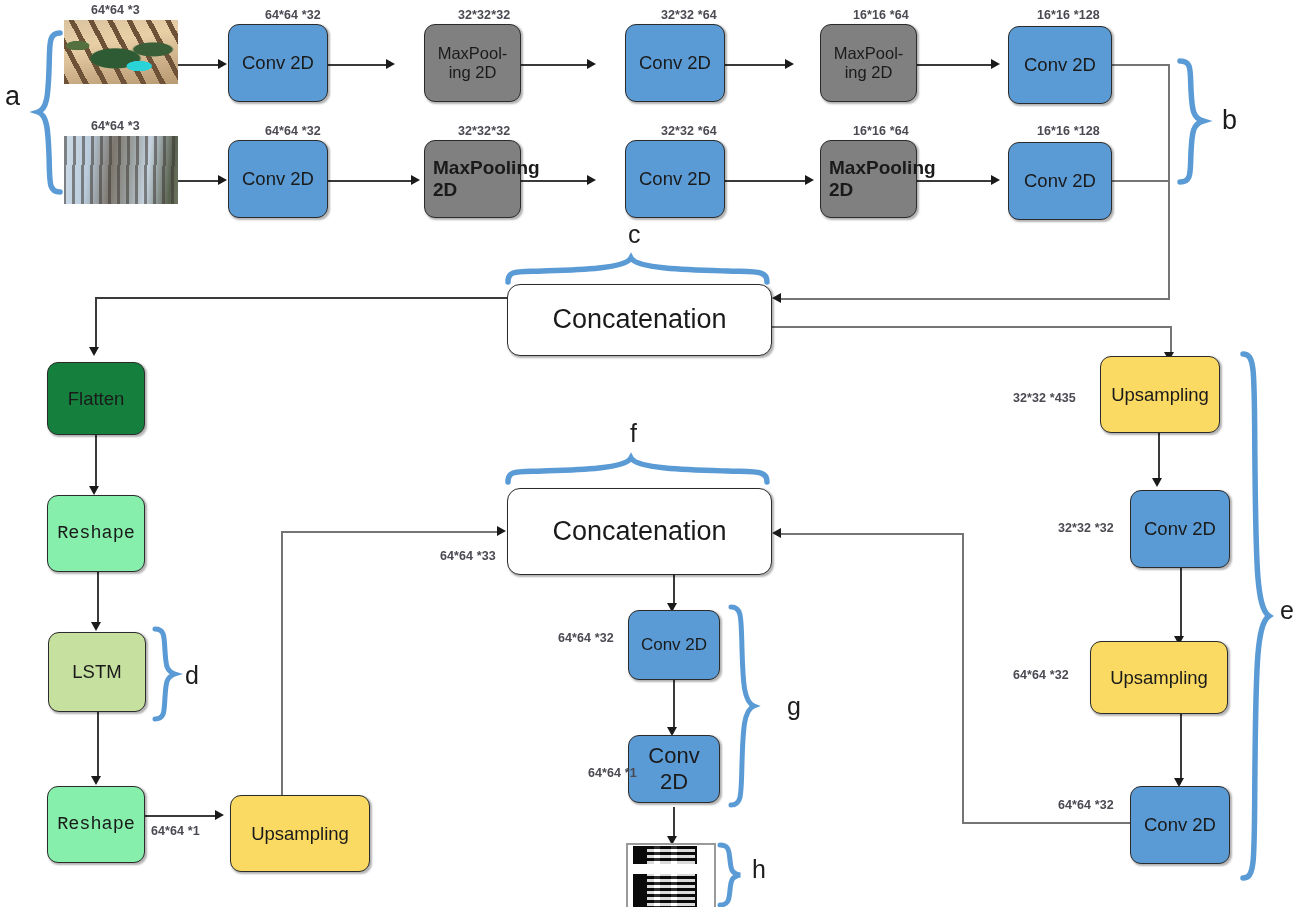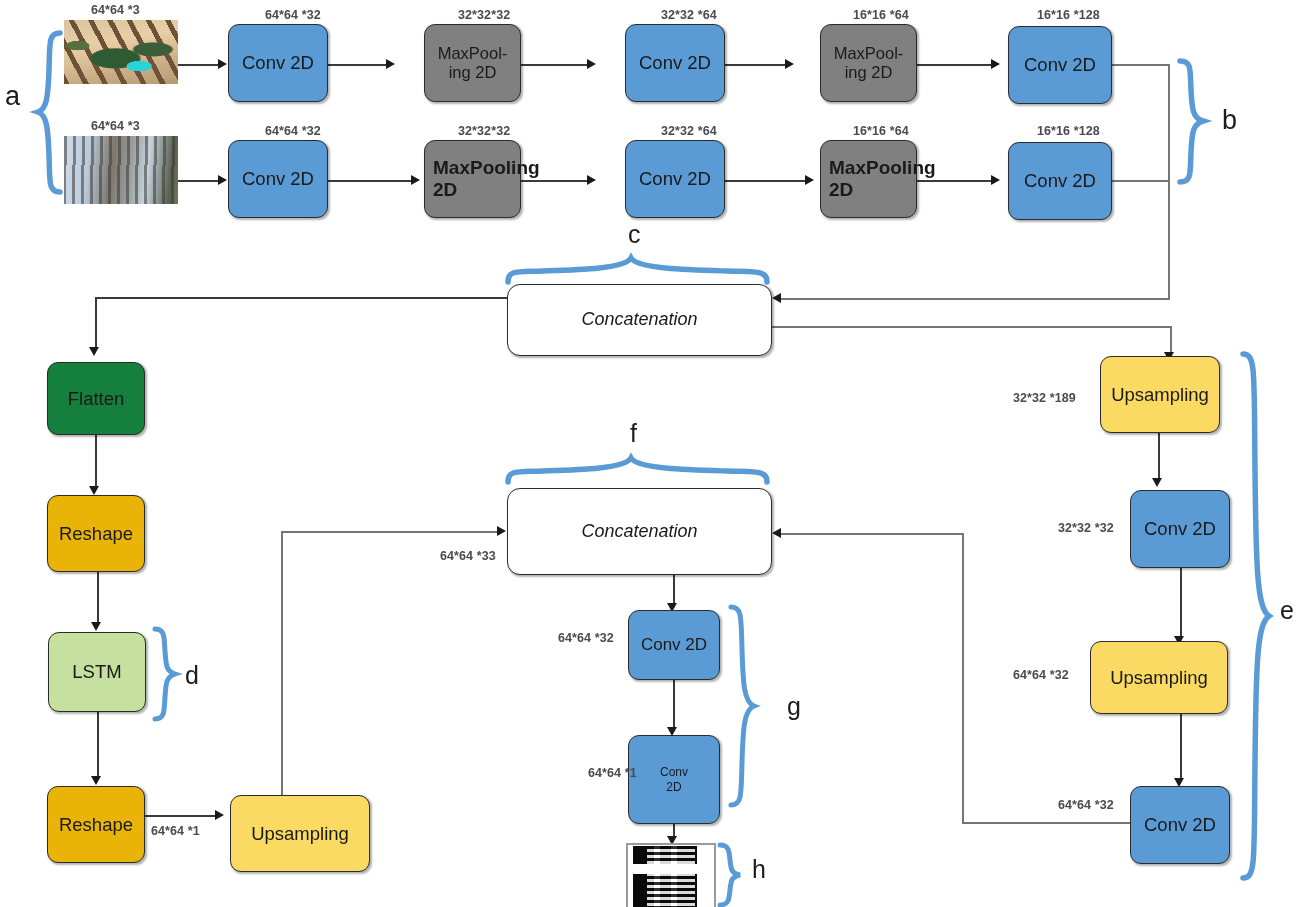--- a/index.html
+++ b/index.html
@@ -30,28 +30,28 @@
     color: #1a1a1a;
     line-height: 1.18;
     box-shadow: 1.5px 1.5px 2px rgba(0,0,0,0.30);
     z-index: 5;
     padding: 2px;
   }
   .blk.conv   { background: #5b9bd5; }
   .blk.pool   { background: #808080; }
   .blk.concat { background: #ffffff; border-radius: 13px; }
   .blk.flat   { background: #15803d; }
-  .blk.resh   { background: #eab308; }
+  .blk.resh   { background: #86efac; font-family: Liberation Mono, monospace; }
   .blk.lstm   { background: #c6e0a0; }
   .blk.upsamp { background: #fada62; }
 
   .fs18 { font-size: 18.5px; }
   .fs16 { font-size: 16.5px; }
   .fs13 { font-size: 19px; font-weight: bold; }
-  .fs21 { font-size: 18px; font-style: italic; }
+  .fs21 { font-size: 27px; }
 
   
   .thumb {
     position: absolute;
     border: 0;
     z-index: 5;
     background-size: cover;
   }
   .thumb-a {
     background:
@@ -304,21 +304,21 @@
   <div class="ln v" style="left:673px; top:575px; height:30px;"></div>
   <div class="arrow down" style="left:667px; top:603px;"></div>
 
   <div class="dim" style="left:558px; top:631px;">64*64 *32</div>
   <div class="blk conv fs17" style="left:628px; top:610px; width:92px; height:70px; font-size:17px;">Conv 2D</div>
 
   <div class="ln v" style="left:673px; top:680px; height:49px;"></div>
   <div class="arrow down" style="left:667px; top:727px;"></div>
 
   <div class="dim" style="left:588px; top:766px;">64*64 *1</div>
-  <div class="blk conv fs17" style="left:628px; top:735px; width:92px; height:89px; font-size:12px;">
+  <div class="blk conv fs17" style="left:628px; top:735px; width:92px; height:68px; font-size:22px;">
     <span style="white-space:pre-line;">Conv
 2D</span>
   </div>
 
   <div class="brace" style="left:727px; top:604px; width:30px; height:208px;">
     <svg width="30" height="208" viewBox="0 0 30 208">
       <path d="M4 3 C15 3 14 13 15 45 C16 80 17 98 27 102 C17 106 16 124 15 159 C14 191 15 201 4 201" fill="none" stroke="#5b9bd5" stroke-width="5" stroke-linecap="round"></path>
     </svg>
   </div>
   <div class="glabel" style="left:787px; top:694px; font-size:25px;">g</div>
@@ -327,21 +327,21 @@
   <div class="arrow down" style="left:667px; top:836px;"></div>
   <div class="thumb thumb-out" style="left:626px; top:843px; width:86px; height:64px;"></div>
 
   <div class="brace" style="left:717px; top:843px; width:26px; height:64px;">
     <svg width="26" height="64" viewBox="0 0 26 64">
       <path d="M3 2 C12 2 12 8 13 17 C14 26 14 30 23 32 C14 34 14 38 13 47 C12 56 12 62 3 62" fill="none" stroke="#5b9bd5" stroke-width="5" stroke-linecap="round"></path>
     </svg>
   </div>
   <div class="glabel" style="left:752px; top:857px; font-size:25px;">h</div>
 
-  <div class="dim" style="left:1013px; top:391px;">32*32 *189</div>
+  <div class="dim" style="left:1013px; top:391px;">32*32 *435</div>
   <div class="blk upsamp fs18" style="left:1100px; top:356px; width:120px; height:77px;">Upsampling</div>
 
   <div class="ln v" style="left:1158px; top:433px; height:47px;"></div>
   <div class="arrow down" style="left:1152px; top:478px;"></div>
 
   <div class="dim" style="left:1058px; top:521px;">32*32 *32</div>
   <div class="blk conv fs18" style="left:1130px; top:490px; width:100px; height:78px;">Conv 2D</div>
 
   <div class="ln v" style="left:1180px; top:568px; height:70px;"></div>
   <div class="arrow down" style="left:1174px; top:636px;"></div>

